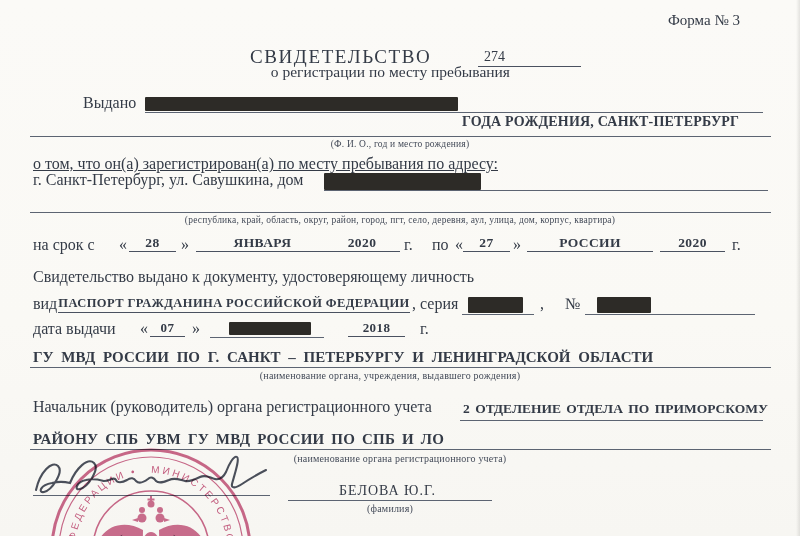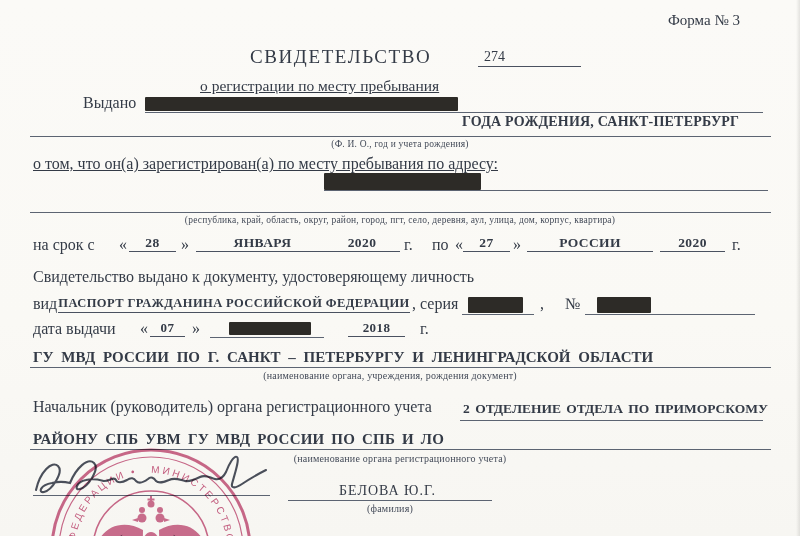--- a/index.html
+++ b/index.html
@@ -23,30 +23,31 @@
 </style>
 </head>
 <body>
 
 <div class="page">
   <div class="edge"></div>
 
   <div class="abs" style="left:668px;top:12px;font-size:15px;">Форма № 3</div>
   <div class="abs" style="left:250px;top:46px;font-size:19px;letter-spacing:1.6px;">СВИДЕТЕЛЬСТВО</div>
   <div class="abs" style="left:478px;top:49px;width:97px;height:17px;border-bottom:1.4px solid #4a5160;font-size:14px;padding-left:6px;">274</div>
-  <div class="abs" style="left:200px;top:77px;width:310px;text-align:left;font-size:15.5px;text-decoration:underline;">о регистрации по месту пребывания</div>
+  <div class="abs" style="left:200px;top:63px;width:310px;text-align:right;font-size:15.5px;">о регистрации по месту пребывания</div>
 
   <div class="abs t" style="left:83px;top:94px;">Выдано</div>
   <div class="redact" style="left:145px;top:97px;width:313px;height:14px;"></div>
   <div class="abs boldcaps" style="left:462px;top:114px;font-size:14px;">ГОДА РОЖДЕНИЯ, САНКТ-ПЕТЕРБУРГ</div>
   <div class="rule" style="left:145px;top:112px;width:618px;border-top-width:1.5px;"></div>
   <div class="rule" style="left:30px;top:136px;width:741px;"></div>
-  <div class="abs cap" style="left:250px;top:139px;width:300px;">(Ф. И. О., год и учета рождения)</div>
+  <div class="abs cap" style="left:250px;top:139px;width:300px;">(Ф. И. О., год и место рождения)</div>
 
   <div class="abs t" style="left:33px;top:155px;text-decoration:underline;">о том, что он(а) зарегистрирован(а) по месту пребывания по адресу:</div>
+  <div class="abs t" style="left:33px;top:171px;">г. Санкт-Петербург, ул. Савушкина, дом</div>
   <div class="redact" style="left:324px;top:173px;width:157px;height:17px;"></div>
   <div class="rule" style="left:324px;top:190px;width:444px;border-top-width:1.5px;"></div>
   <div class="rule" style="left:30px;top:212px;width:741px;"></div>
   <div class="abs cap" style="left:120px;top:215px;width:560px;">(республика, край, область, округ, район, город, пгт, село, деревня, аул, улица, дом, корпус, квартира)</div>
 
   <div>
     <div class="abs t" style="left:33px;top:236px;">на срок с</div>
     <div class="abs q" style="left:119px;top:236px;">«</div>
     <div class="fill" style="left:129px;top:234px;width:47px;height:17px;line-height:17px;">28</div>
     <div class="abs q" style="left:181px;top:236px;">»</div>
@@ -78,21 +79,21 @@
   <div class="abs q" style="left:140px;top:320px;">«</div>
   <div class="fill" style="left:150px;top:319px;width:35px;height:17px;line-height:17px;font-size:13px;font-weight:600;">07</div>
   <div class="abs q" style="left:192px;top:320px;">»</div>
   <div class="rule" style="left:210px;top:337px;width:114px;border-top-width:1.5px;"></div>
   <div class="redact" style="left:229px;top:322px;width:82px;height:13px;"></div>
   <div class="fill" style="left:348px;top:319px;width:57px;height:17px;line-height:17px;font-size:13px;font-weight:600;">2018</div>
   <div class="abs t" style="left:420px;top:320px;">г.</div>
 
   <div class="abs" style="left:33px;top:349px;font-size:15px;font-weight:600;word-spacing:4px;">ГУ МВД РОССИИ ПО Г. САНКТ – ПЕТЕРБУРГУ И ЛЕНИНГРАДСКОЙ ОБЛАСТИ</div>
   <div class="rule" style="left:30px;top:367px;width:741px;border-top-width:1.5px;"></div>
-  <div class="abs cap" style="left:140px;top:370px;width:500px;font-size:10px;">(наименование органа, учреждения, рождения документ)</div>
+  <div class="abs cap" style="left:140px;top:370px;width:500px;font-size:10px;">(наименование органа, учреждения, выдавшего рождения)</div>
 
   <div class="abs t" style="left:33px;top:398px;">Начальник (руководитель) органа регистрационного учета</div>
   <div class="abs" style="left:463px;top:401px;font-size:13.5px;font-weight:600;word-spacing:2px;">2 ОТДЕЛЕНИЕ ОТДЕЛА ПО ПРИМОРСКОМУ</div>
   <div class="rule" style="left:460px;top:420px;width:303px;border-top-width:1.5px;"></div>
   <div class="abs" style="left:33px;top:431px;font-size:15px;font-weight:600;word-spacing:3px;letter-spacing:.2px;">РАЙОНУ СПБ УВМ ГУ МВД РОССИИ ПО СПБ И ЛО</div>
   <div class="rule" style="left:30px;top:449px;width:741px;border-top-width:1.5px;"></div>
   <div class="abs cap" style="left:180px;top:453px;width:440px;font-size:10px;">(наименование органа регистрационного учета)</div>
 
   <div class="rule" style="left:33px;top:495px;width:237px;"></div>
   <div class="abs cap" style="left:93px;top:498px;width:110px;font-size:14px;margin-top:35px;">(подпись)</div>

